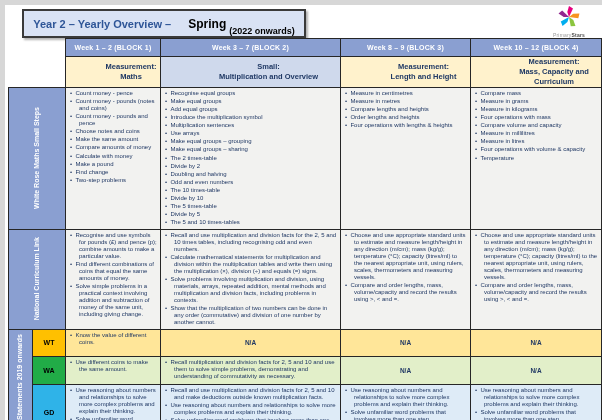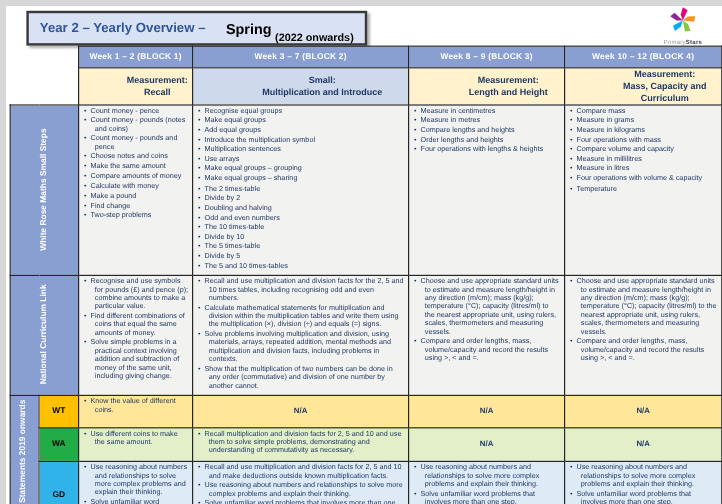--- a/index.html
+++ b/index.html
@@ -95,25 +95,25 @@
       <td class="empty" colspan="2"></td>
       <td class="week-hdr">Week 1 – 2   (BLOCK 1)</td>
       <td class="week-hdr">Week 3 – 7   (BLOCK 2)</td>
       <td class="week-hdr">Week 8 – 9   (BLOCK 3)</td>
       <td class="week-hdr">Week 10 – 12   (BLOCK 4)</td>
     </tr>
     <tr>
       <td class="empty" colspan="2"></td>
       <td class="topic-hdr">
         <div>Measurement:</div>
-        <div>Recall</div>
+        <div>Maths</div>
       </td>
       <td class="topic-hdr blue">
         <div>Small:</div>
-        <div>Multiplication and Introduce</div>
+        <div>Multiplication and Overview</div>
       </td>
       <td class="topic-hdr">
         <div>Measurement:</div>
         <div>Length and Height</div>
       </td>
       <td class="topic-hdr">
         <div>Measurement:</div>
         <div>Mass, Capacity and Curriculum</div>
       </td>
     </tr>

